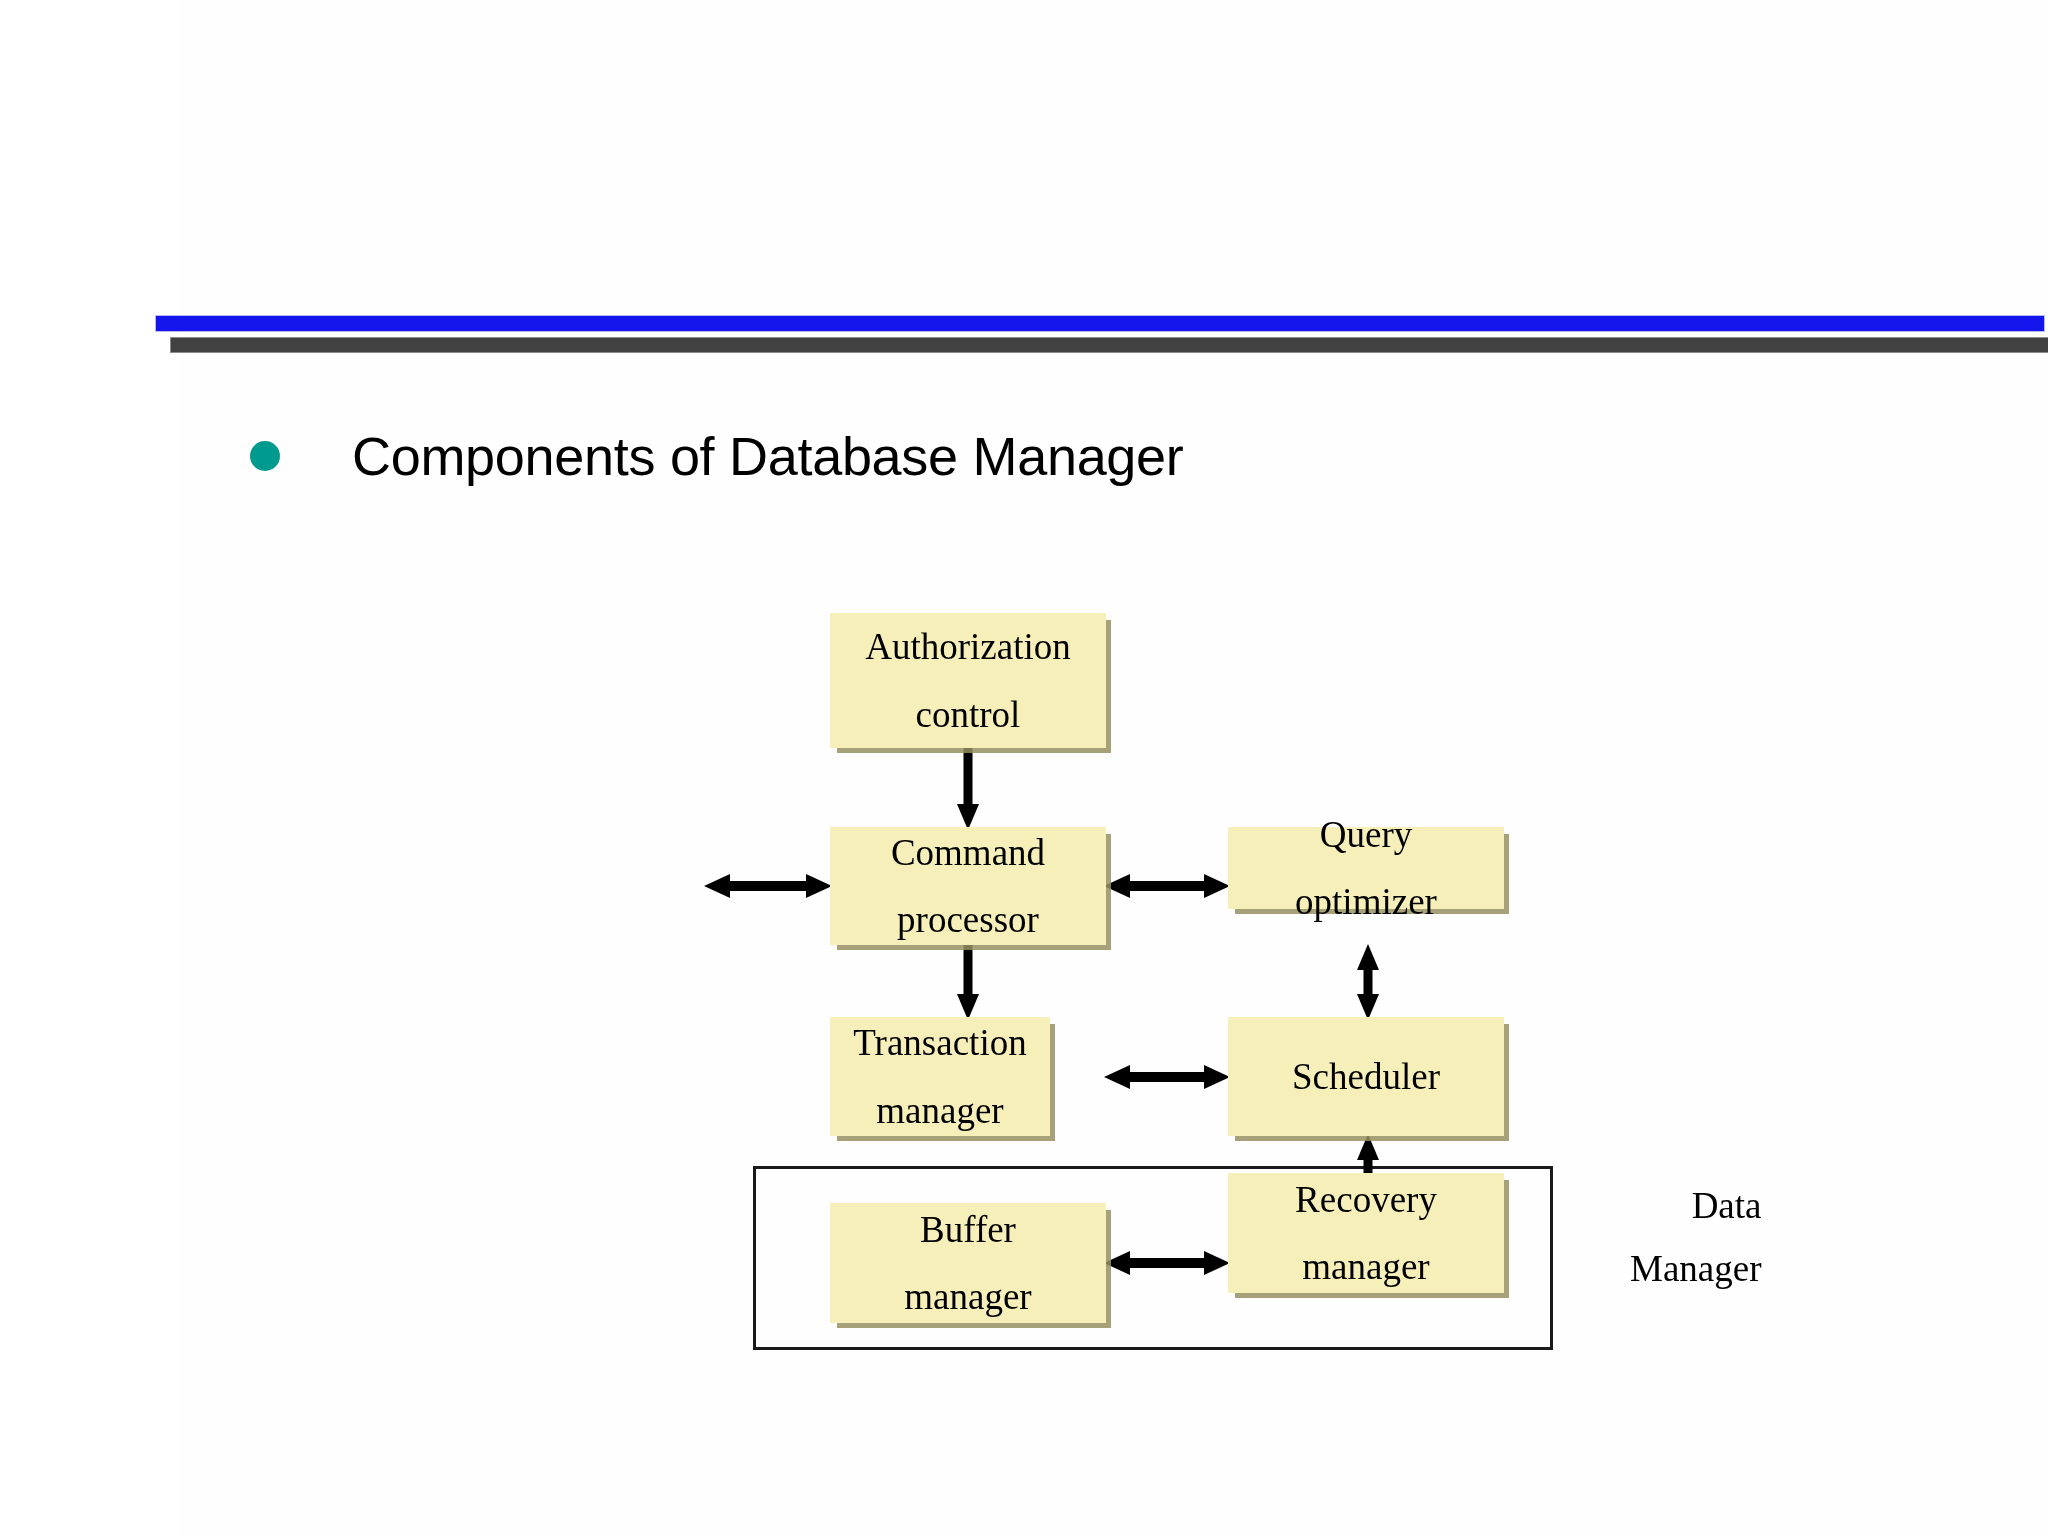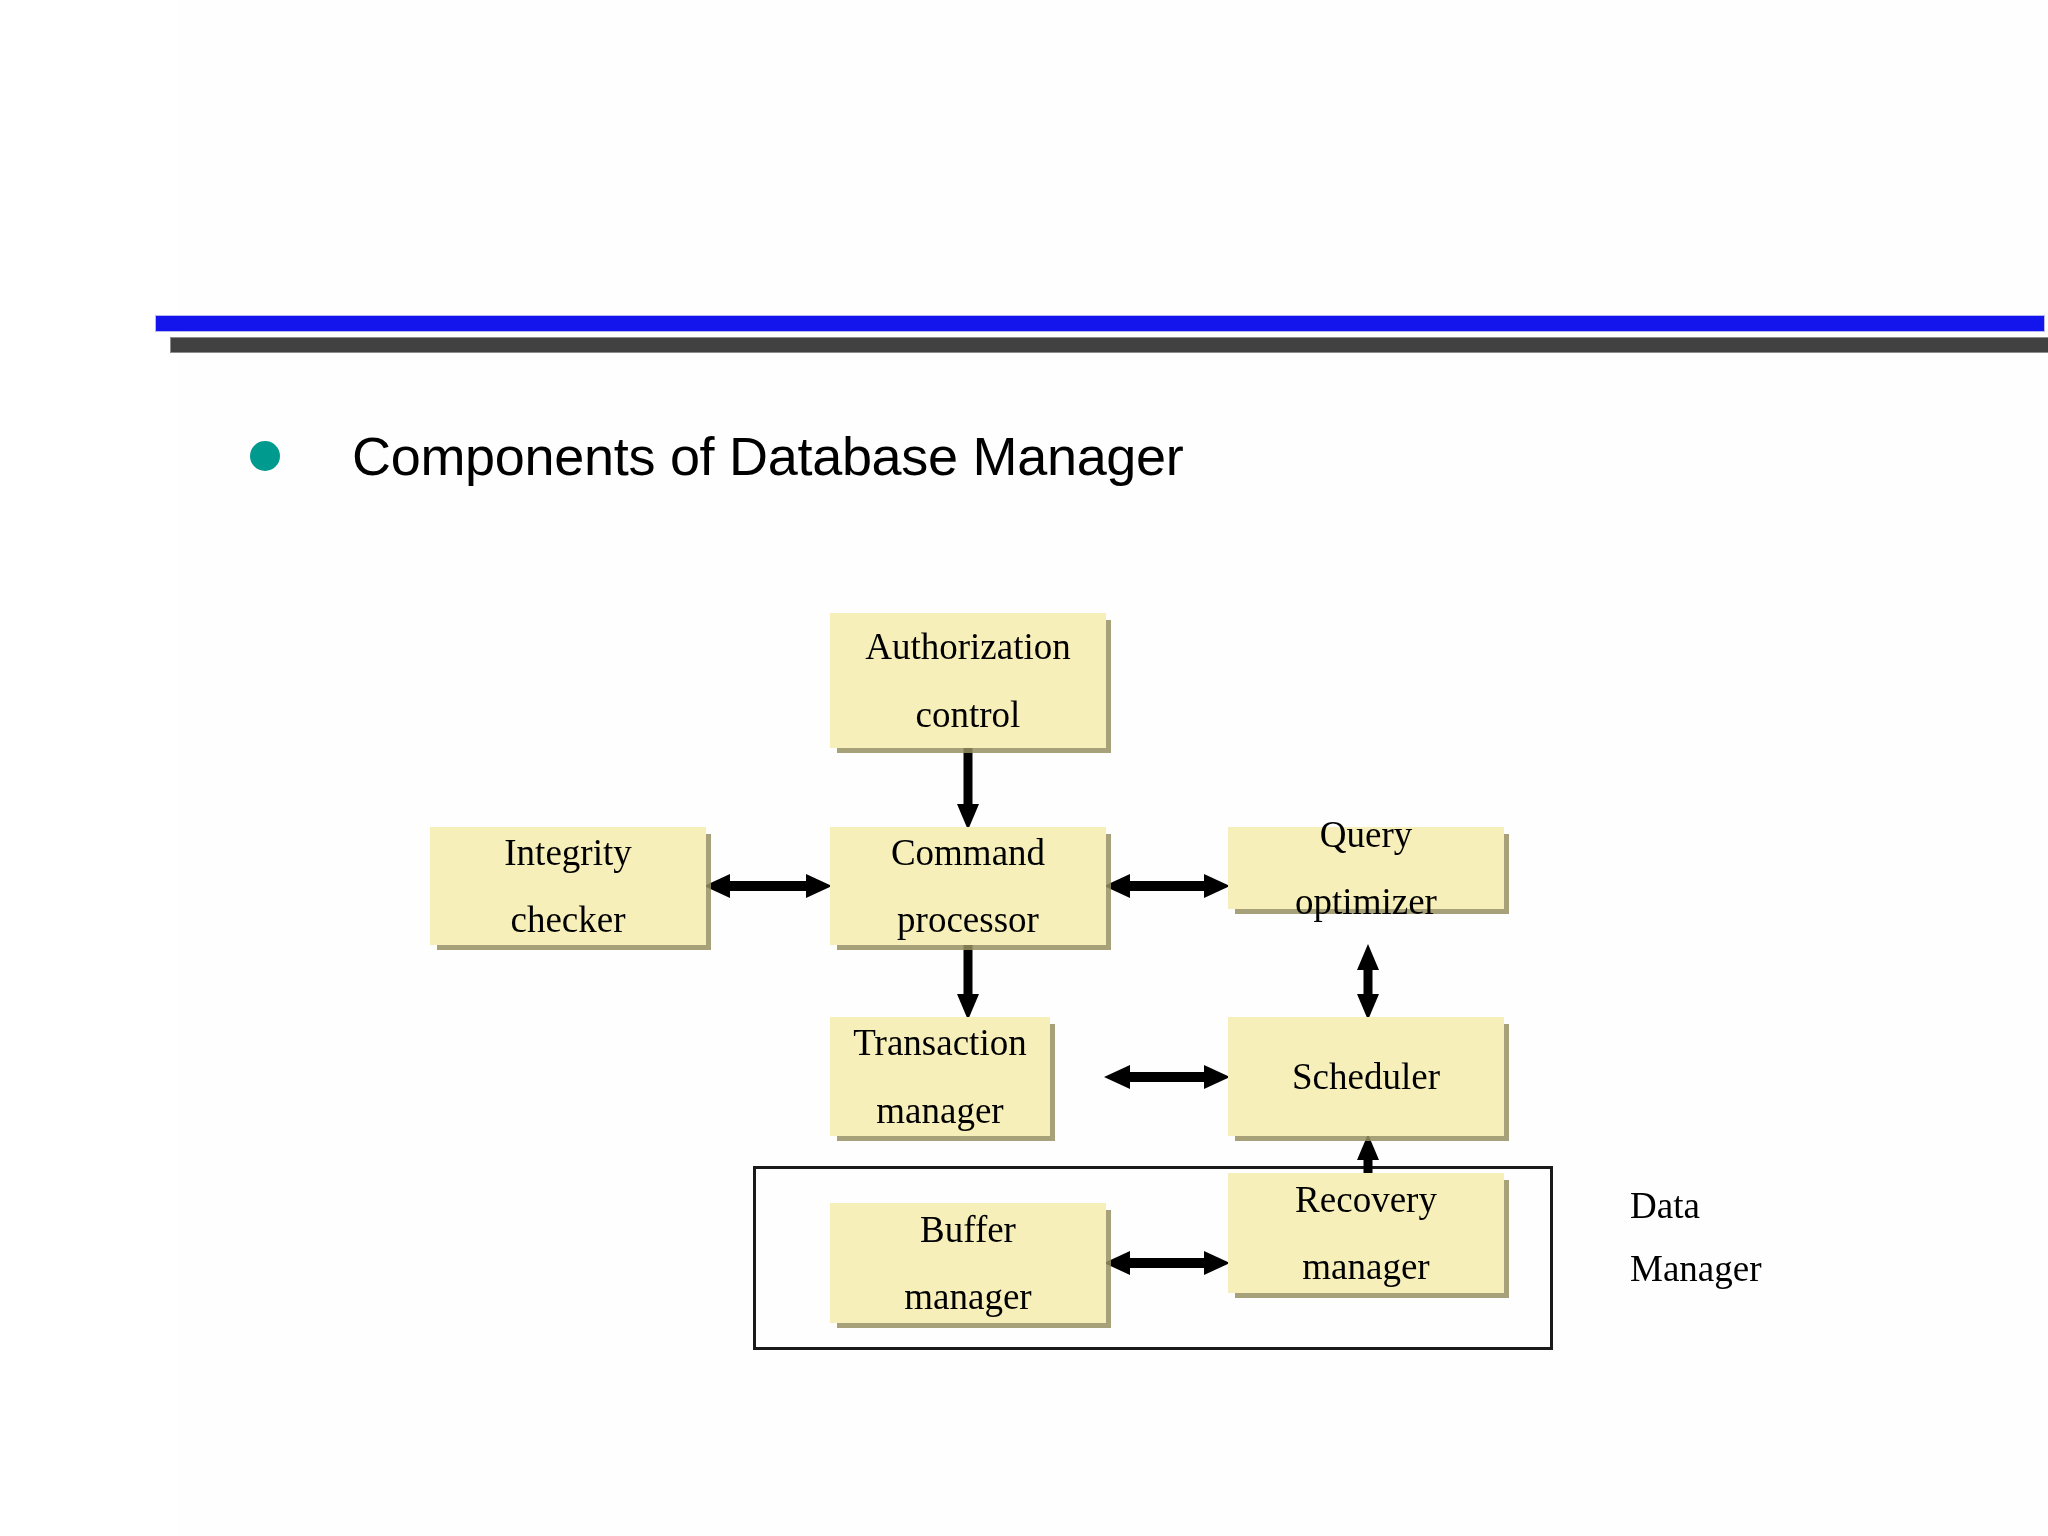--- a/index.html
+++ b/index.html
@@ -120,21 +120,21 @@
     background: transparent;
   }
   .enclosure-label {
     position: absolute;
     left: 1630px;
     top: 1182px;
     font-size: 37px;
     line-height: 1.32;
     color: #000;
   }
-  .enclosure-label .ln { display: block; }
+  .enclosure-label .ln { display: block; text-align: right; }
   .enclosure-label .ln:first-child { margin-bottom: 14px; }
 
   
   .conn { position: absolute; }
   .conn svg { display: block; overflow: visible; }
 
   #conn-auth-command   { left: 956px;  top: 746px;  width: 24px;  height: 84px; }
   #conn-integrity-cmd  { left: 704px;  top: 872px;  width: 128px; height: 28px; }
   #conn-cmd-query      { left: 1104px; top: 872px;  width: 126px; height: 28px; }
   #conn-cmd-trans      { left: 956px;  top: 944px;  width: 24px;  height: 76px; }
@@ -226,24 +226,20 @@
         <polygon points="0,14 26,2 26,26" fill="#000"></polygon>
         <polygon points="126,14 100,2 100,26" fill="#000"></polygon>
       </svg>
     </div>
 
     <div class="node two-line" id="node-authorization">
       <span class="ln">Authorization</span>
       <span class="ln">control</span>
     </div>
 
-    <div class="node two-line" id="node-integrity">
-      <span class="ln">Integrity</span>
-      <span class="ln">checker</span>
-    </div>
 
     <div class="node two-line" id="node-command">
       <span class="ln">Command</span>
       <span class="ln">processor</span>
     </div>
 
     <div class="node two-line" id="node-query">
       <span class="ln">Query</span>
       <span class="ln">optimizer</span>
     </div>

